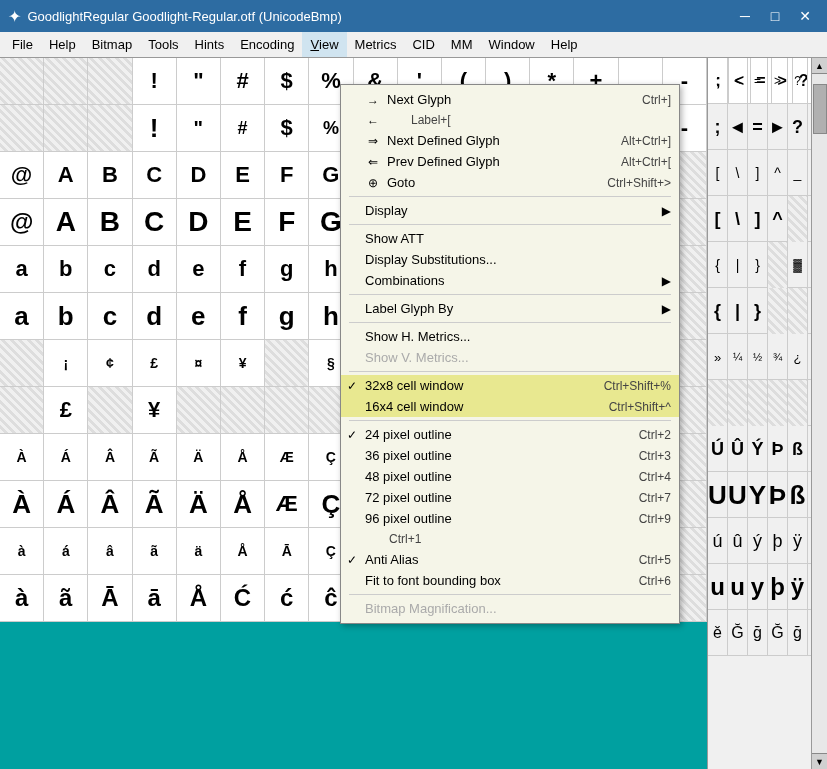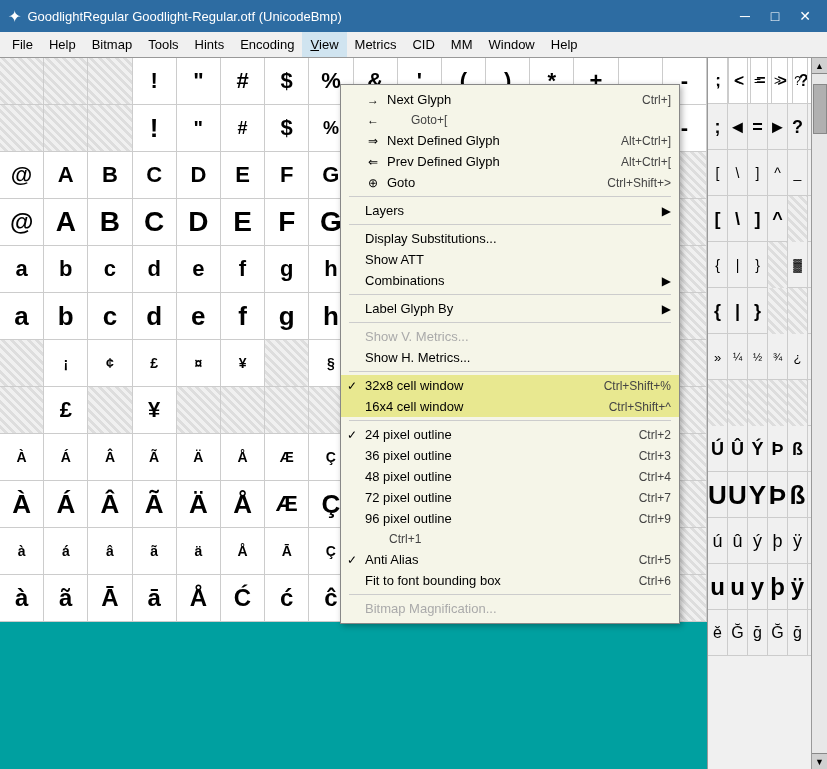--- a/index.html
+++ b/index.html
@@ -579,21 +579,21 @@
   <div class="dropdown-menu">
 
     <div class="menu-entry">
       <span class="entry-icon">→</span>
       <span class="entry-label">Next Glyph</span>
       <span class="shortcut">Ctrl+]</span>
     </div>
 
     <div class="menu-entry">
       <span class="entry-icon">←</span>
-      <span class="shortcut">Goto+[</span>
+      <span class="shortcut">Label+[</span>
     </div>
 
     <div class="menu-entry">
       <span class="entry-icon">⇒</span>
       <span class="entry-label">Next Defined Glyph</span>
       <span class="shortcut">Alt+Ctrl+]</span>
     </div>
 
     <div class="menu-entry">
       <span class="entry-icon">⇐</span>
@@ -603,54 +603,54 @@
 
     <div class="menu-entry">
       <span class="entry-icon">⊕</span>
       <span class="entry-label">Goto</span>
       <span class="shortcut">Ctrl+Shift+&gt;</span>
     </div>
 
     <div class="menu-separator"></div>
 
     <div class="menu-entry">
-      <span class="entry-label">Layers</span>
+      <span class="entry-label">Display</span>
       <span class="arrow">▶</span>
     </div>
 
     <div class="menu-separator"></div>
 
     <div class="menu-entry">
+      <span class="entry-label">Show ATT</span>
+    </div>
+
+    <div class="menu-entry">
       <span class="entry-label">Display Substitutions...</span>
-    </div>
-
-    <div class="menu-entry">
-      <span class="entry-label">Show ATT</span>
     </div>
 
     <div class="menu-entry">
       <span class="entry-label">Combinations</span>
       <span class="arrow">▶</span>
     </div>
 
     <div class="menu-separator"></div>
 
     <div class="menu-entry">
       <span class="entry-label">Label Glyph By</span>
       <span class="arrow">▶</span>
     </div>
 
     <div class="menu-separator"></div>
 
+    <div class="menu-entry">
+      <span class="entry-label">Show H. Metrics...</span>
+    </div>
+
     <div class="menu-entry disabled">
       <span class="entry-label">Show V. Metrics...</span>
-    </div>
-
-    <div class="menu-entry">
-      <span class="entry-label">Show H. Metrics...</span>
     </div>
 
     <div class="menu-separator"></div>
 
     <div class="menu-entry highlighted">
       <span class="checkmark">✓</span>
       <span class="entry-label">32x8 cell window</span>
       <span class="shortcut">Ctrl+Shift+%</span>
     </div>
 

